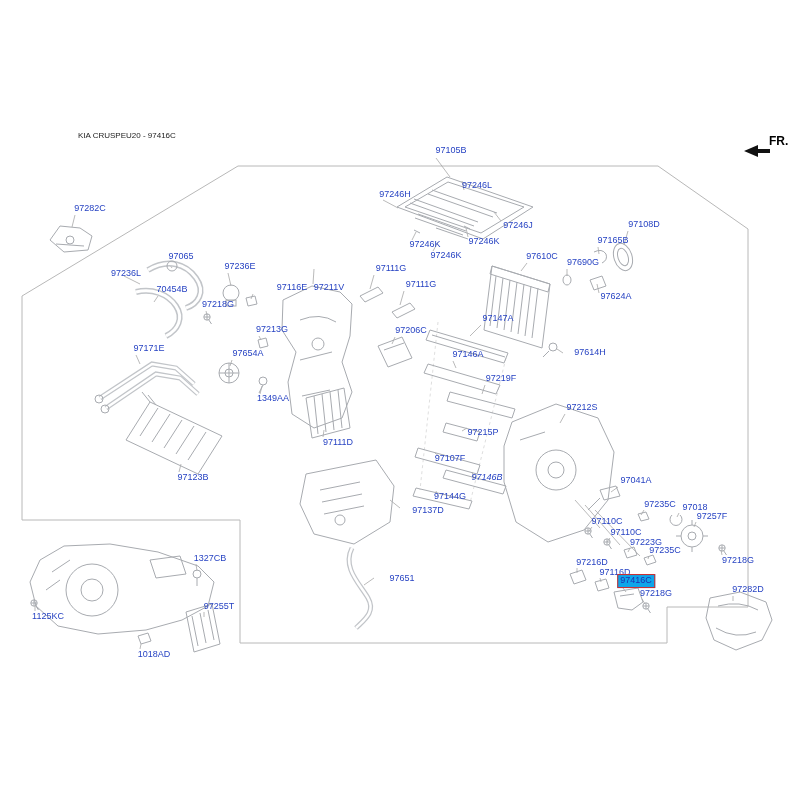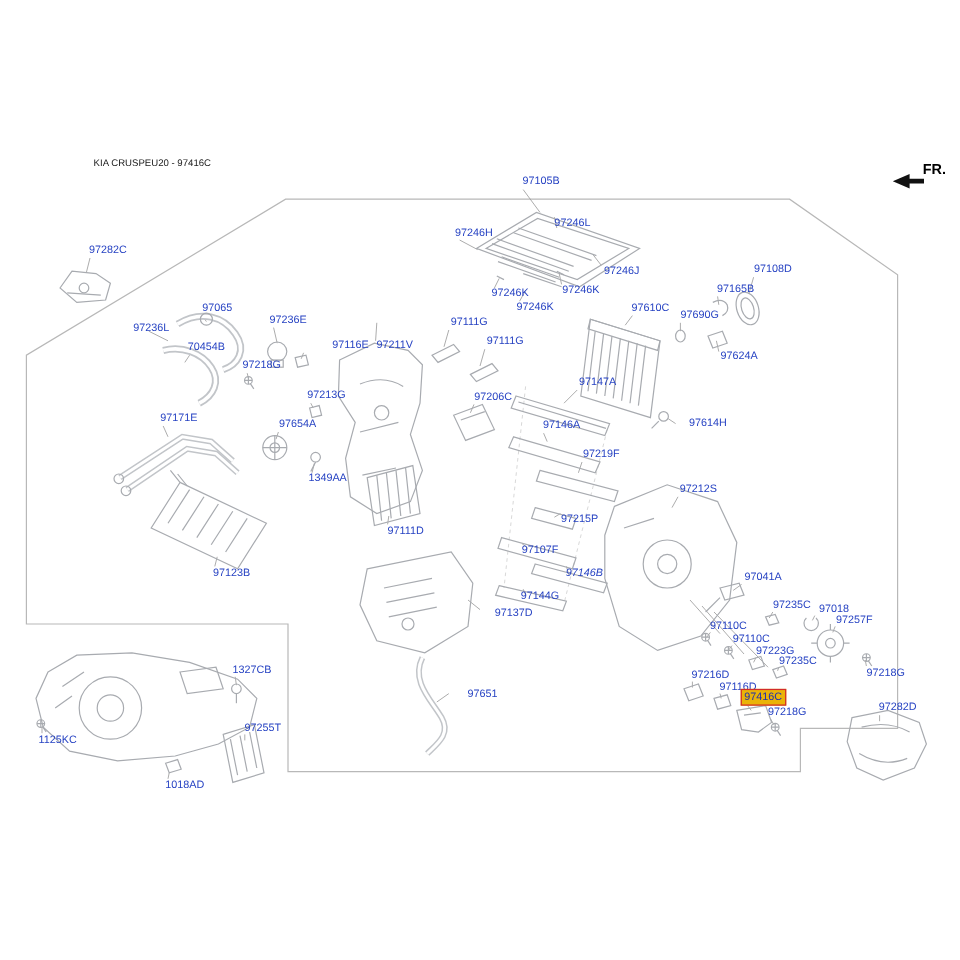--- a/index.html
+++ b/index.html
@@ -2,21 +2,21 @@
 <html><head>
 <meta charset="utf-8">
 <style>
   html,body{margin:0;padding:0;background:#fff;}
   .stage{position:relative;width:800px;height:800px;background:#ffffff;
          font-family:"Liberation Sans",sans-serif;overflow:hidden;}
   svg.art{position:absolute;left:0;top:0;}
   .labels-layer{position:absolute;left:15px;top:0;width:800px;height:664px;}
   .part-label{position:absolute;transform:translate(-50%,-50%);
       font-size:9px;line-height:1.1;color:#2743c3;white-space:nowrap;cursor:pointer;}
-  .part-label.highlight{background:#eab308;border:1.5px solid #d22b2b;
+  .part-label.highlight{background:#0ea5e9;border:1.5px solid #d22b2b;
       padding:1px 2px;color:#1f2fae;}
   .catalog-code{position:absolute;left:78px;top:131px;font-size:8px;color:#1a1a1a;}
   .fr-label{position:absolute;left:769px;top:134px;font-size:12px;font-weight:bold;color:#000;}
 </style>
 </head>
 <body>
 
 <div class="stage">
 
   <svg class="art" width="800" height="800" viewBox="0 0 800 800" fill="none" stroke="#a8abb0" stroke-width="1">

